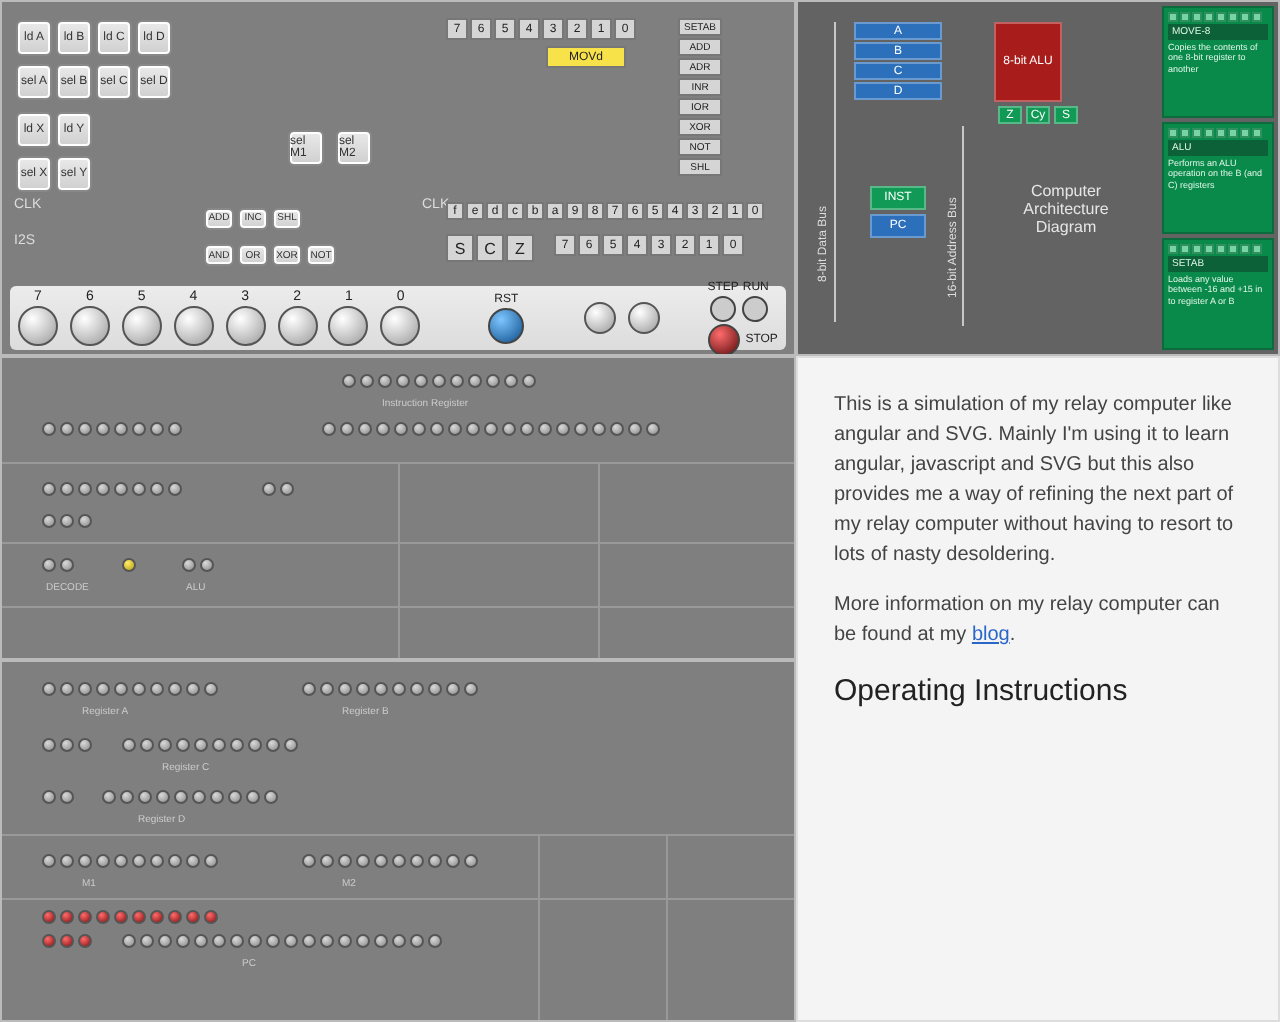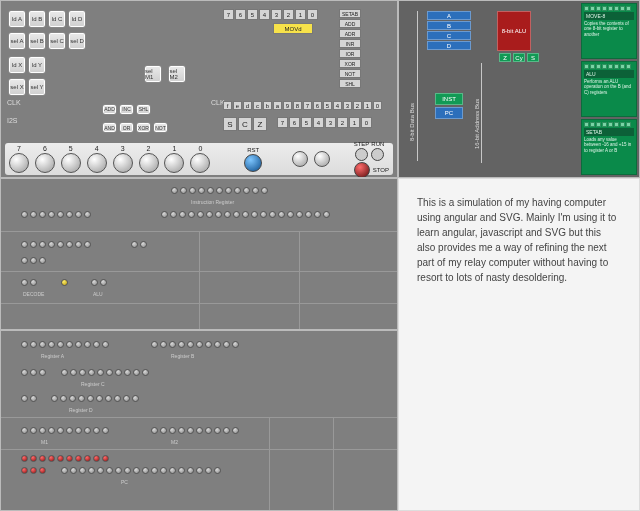--- a/index.html
+++ b/index.html
@@ -207,20 +207,21 @@
       <div class="diagbox" style="position:static;width:12px;height:9px;background:#119a55;">Z</div>
       <div class="diagbox" style="position:static;width:12px;height:9px;background:#119a55;">Cy</div>
       <div class="diagbox" style="position:static;width:12px;height:9px;background:#119a55;">S</div>
     </div>
     <div class="diagbox" style="left:36px;top:92px;width:28px;height:12px;background:#119a55;">INST</div>
     <div class="diagbox" style="left:36px;top:106px;width:28px;height:12px;background:#2c6fbb;">PC</div>
     <div style="position:absolute;left:18px;top:10px;width:1px;height:150px;background:#c7c7c7;"></div>
     <div style="position:absolute;left:82px;top:62px;width:1px;height:100px;background:#c7c7c7;"></div>
     <div style="position:absolute;left:10px;top:140px;font-size:6px;color:#ddd;transform:rotate(-90deg);transform-origin:left top;">8-bit Data Bus</div>
     <div style="position:absolute;left:75px;top:148px;font-size:6px;color:#ddd;transform:rotate(-90deg);transform-origin:left top;">16-bit Address Bus</div>
+    <div style="position:absolute;left:104px;top:90px;width:60px;font-size:8px;color:#e6e6e6;text-align:center;">Computer Architecture Diagram</div>
 
     <div class="refcards">
       <div class="card">
         <div class="head">
             <span></span>
             <span></span>
             <span></span>
             <span></span>
             <span></span>
             <span></span>
@@ -341,21 +342,23 @@
     <div class="panelblbl" style="left:92px;top:112px;">ALU</div>
 
     <div style="position:absolute;left:0;top:52px;right:0;height:1px;background:#999;"></div>
     <div style="position:absolute;left:0;top:92px;right:0;height:1px;background:#999;"></div>
     <div style="position:absolute;left:0;top:124px;right:0;height:1px;background:#999;"></div>
     <div style="position:absolute;left:198px;top:52px;width:1px;bottom:0;background:#999;"></div>
     <div style="position:absolute;left:298px;top:52px;width:1px;bottom:0;background:#999;"></div>
   </div>
 
   <div class="article">
-    <p>This is a simulation of my having computer using angular and SVG. Mainly I'm using it to learn angular, javascript and SVG but this also provides me a way of refining the next part of my relay computer without having to resort to lots of nasty desoldering.</p>
+    <p>This is a simulation of my relay computer like angular and SVG. Mainly I'm using it to learn angular, javascript and SVG but this also provides me a way of refining the next part of my relay computer without having to resort to lots of nasty desoldering.</p>
+    <p><span>More information on my relay computer can be found at my </span><a href="#">blog</a><span>.</span></p>
+    <h2>Operating Instructions</h2>
   </div>
 
   <div class="ledpanel">
     <div class="ledrow" style="left:20px;top:10px;">
         <div class="led"></div>
         <div class="led"></div>
         <div class="led"></div>
         <div class="led"></div>
         <div class="led"></div>
         <div class="led"></div>

